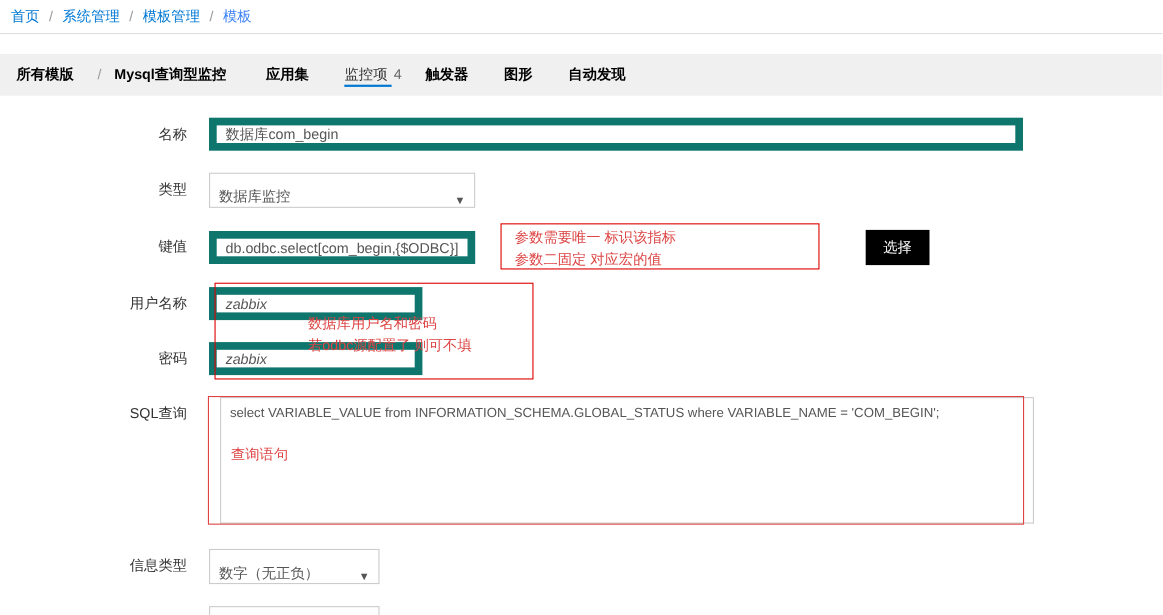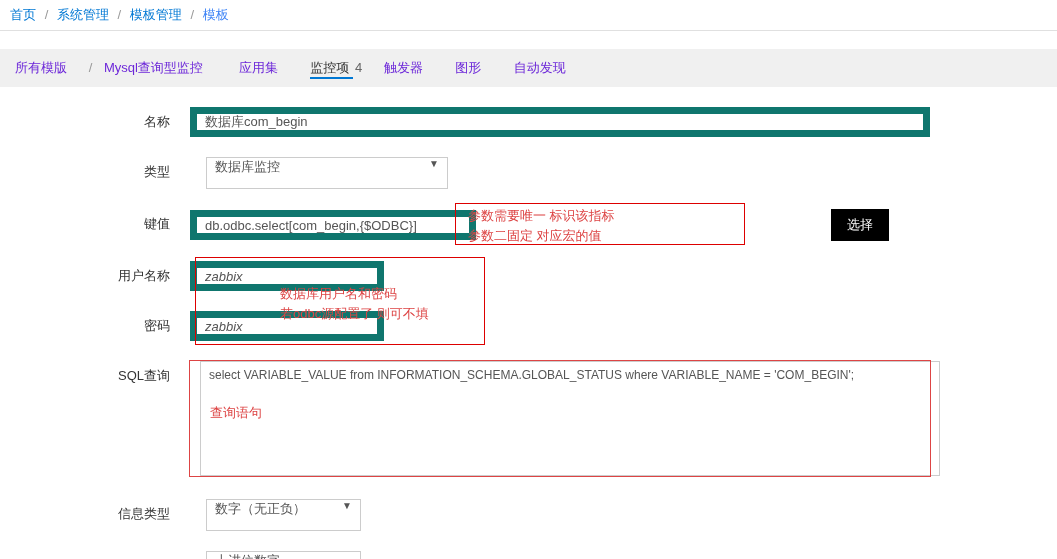--- a/index.html
+++ b/index.html
@@ -31,24 +31,25 @@
     .breadcrumb .current {
       color: #3b82f6;
     }
     .tabs-bar {
       background: #f0f0f0;
       padding: 10px 15px;
       margin-top: 18px;
       font-size: 13px;
     }
     .tabs-bar a {
-      color: #6d28d9;
+      color: #000000;
       text-decoration: none;
       cursor: pointer;
       margin-right: 18px;
+      font-weight: bold;
     }
     .tabs-bar .sep {
       color: #999;
       margin: 0 8px 0 0;
     }
     .tabs-bar .active {
       color: #333;
       border-bottom: 2px solid #0078d4;
       padding-bottom: 2px;
     }
@@ -93,24 +94,23 @@
       font-style: italic;
     }
     .select-box {
       border: 1px solid #ccc;
       height: 32px;
       padding: 0 8px;
       font-size: 13px;
       color: #555;
       background: #fff;
       display: inline-flex;
-      align-items: flex-start;
+      align-items: flex-end;
       justify-content: space-between;
       cursor: pointer;
-      margin-left: 16px;
     }
     .select-wide {
       width: 242px;
     }
     .select-narrow {
       width: 155px;
     }
     .select-arrow {
       font-size: 10px;
       color: #555;
@@ -211,21 +211,21 @@
       <div class="select-box select-wide">
         <span>数据库监控</span>
         <span class="select-arrow">▼</span>
       </div>
     </div>
   </div>
 
   <div class="form-row" style="position:relative;">
     <div class="form-label">键值</div>
     <div class="form-control key-row-wrap">
-      <input type="text" style="width: 286px;" value="db.odbc.select[com_begin,{$ODBC}]">
+      <input type="text" style="width: 242px;" value="db.odbc.select[com_begin,{$ODBC}]">
       <button class="btn-primary" style="margin-left:355px;">选择</button>
     </div>
     <div class="annotation-box" style="left:455px; top:-6px; width:290px; height:42px;"></div>
     <div class="annotation-text" style="left:468px; top:-3px;">
       <div>参数需要唯一 标识该指标</div>
       <div>参数二固定 对应宏的值</div>
     </div>
   </div>
 
   <div style="position:relative;">

